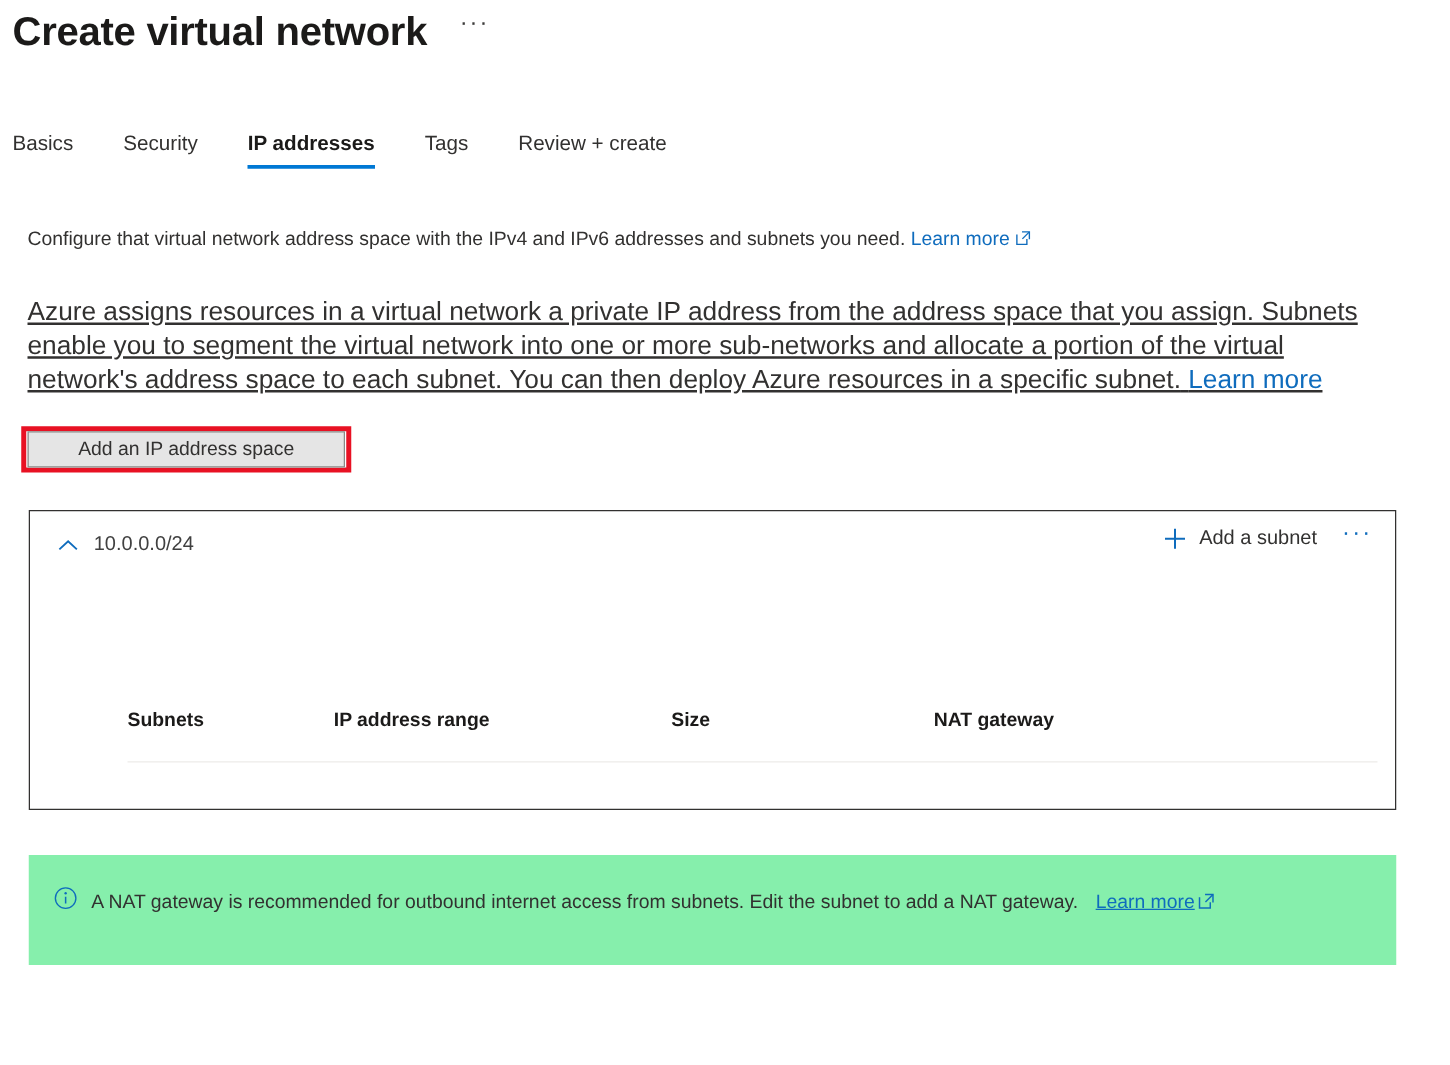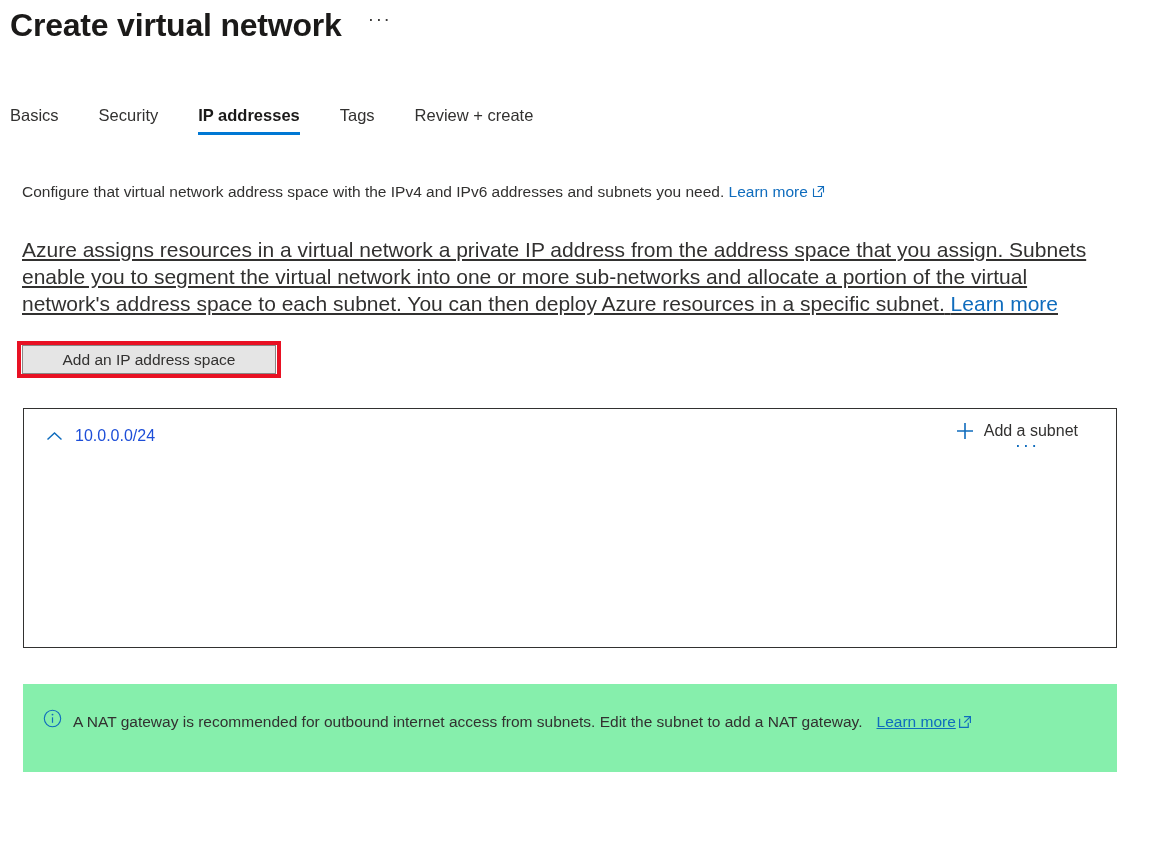--- a/index.html
+++ b/index.html
@@ -158,31 +158,30 @@
     width: 22px;
     height: 22px;
     display: flex;
     align-items: center;
     justify-content: center;
     cursor: pointer;
     flex: none;
   }
   .card-title {
     font-size: 16px;
-    color: #1d4ed8;
+    color: #404040;
     margin-left: 10px;
     line-height: 20px;
   }
   .card-actions {
     position: absolute;
     right: 18px;
     top: 12px;
     display: flex;
     align-items: center;
-    flex-direction: column;
   }
   .add-subnet {
     display: flex;
     align-items: center;
     cursor: pointer;
     margin-right: 20px;
   }
   .plus-icon {
     width: 18px;
     height: 18px;
@@ -323,20 +322,28 @@
               <path d="M9,1 L9,17 M1,9 L17,9" stroke="#0f6cbd" stroke-width="1.6"></path>
             </svg>
         </span>
         <span class="add-subnet-label">Add a subnet</span>
       </div>
       <div class="card-ellipsis">···</div>
     </div>
   </div>
 
 
+  <div class="subnet-table">
+    <div class="subnet-head">
+      <div class="col-h col-subnets">Subnets</div>
+      <div class="col-h col-range">IP address range</div>
+      <div class="col-h col-size">Size</div>
+      <div class="col-h col-nat">NAT gateway</div>
+    </div>
+  </div>
 </div>
 
 <div class="info-banner">
   <span class="info-icon">
     <svg width="19" height="19" viewBox="0 0 19 19">
       <circle cx="9.5" cy="9.5" r="8.2" fill="none" stroke="#0f6cbd" stroke-width="1.1"></circle>
       <circle cx="9.5" cy="5.6" r="0.95" fill="#0f6cbd"></circle>
       <path d="M9.5,8.3 L9.5,13.8" stroke="#0f6cbd" stroke-width="1.2"></path>
     </svg>
   </span>

